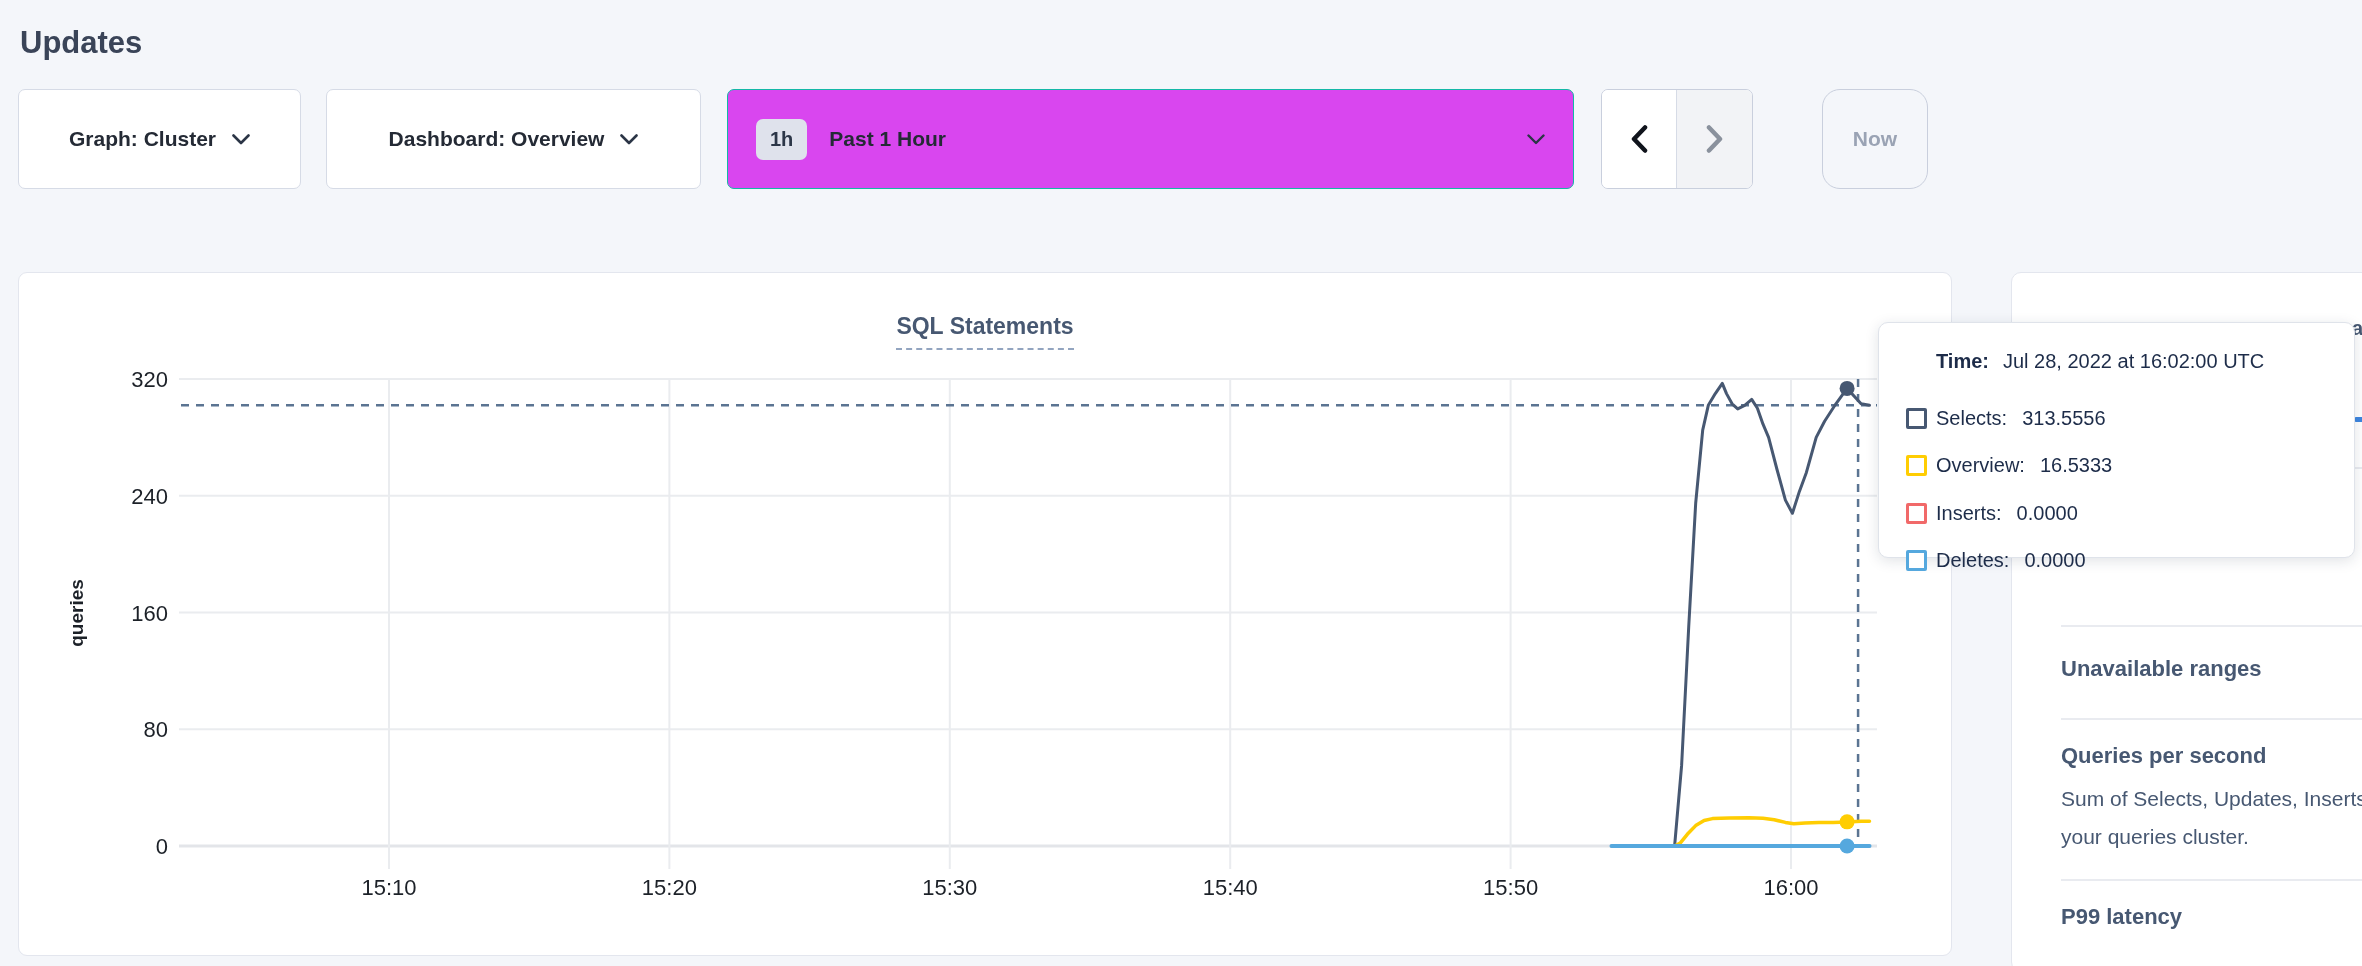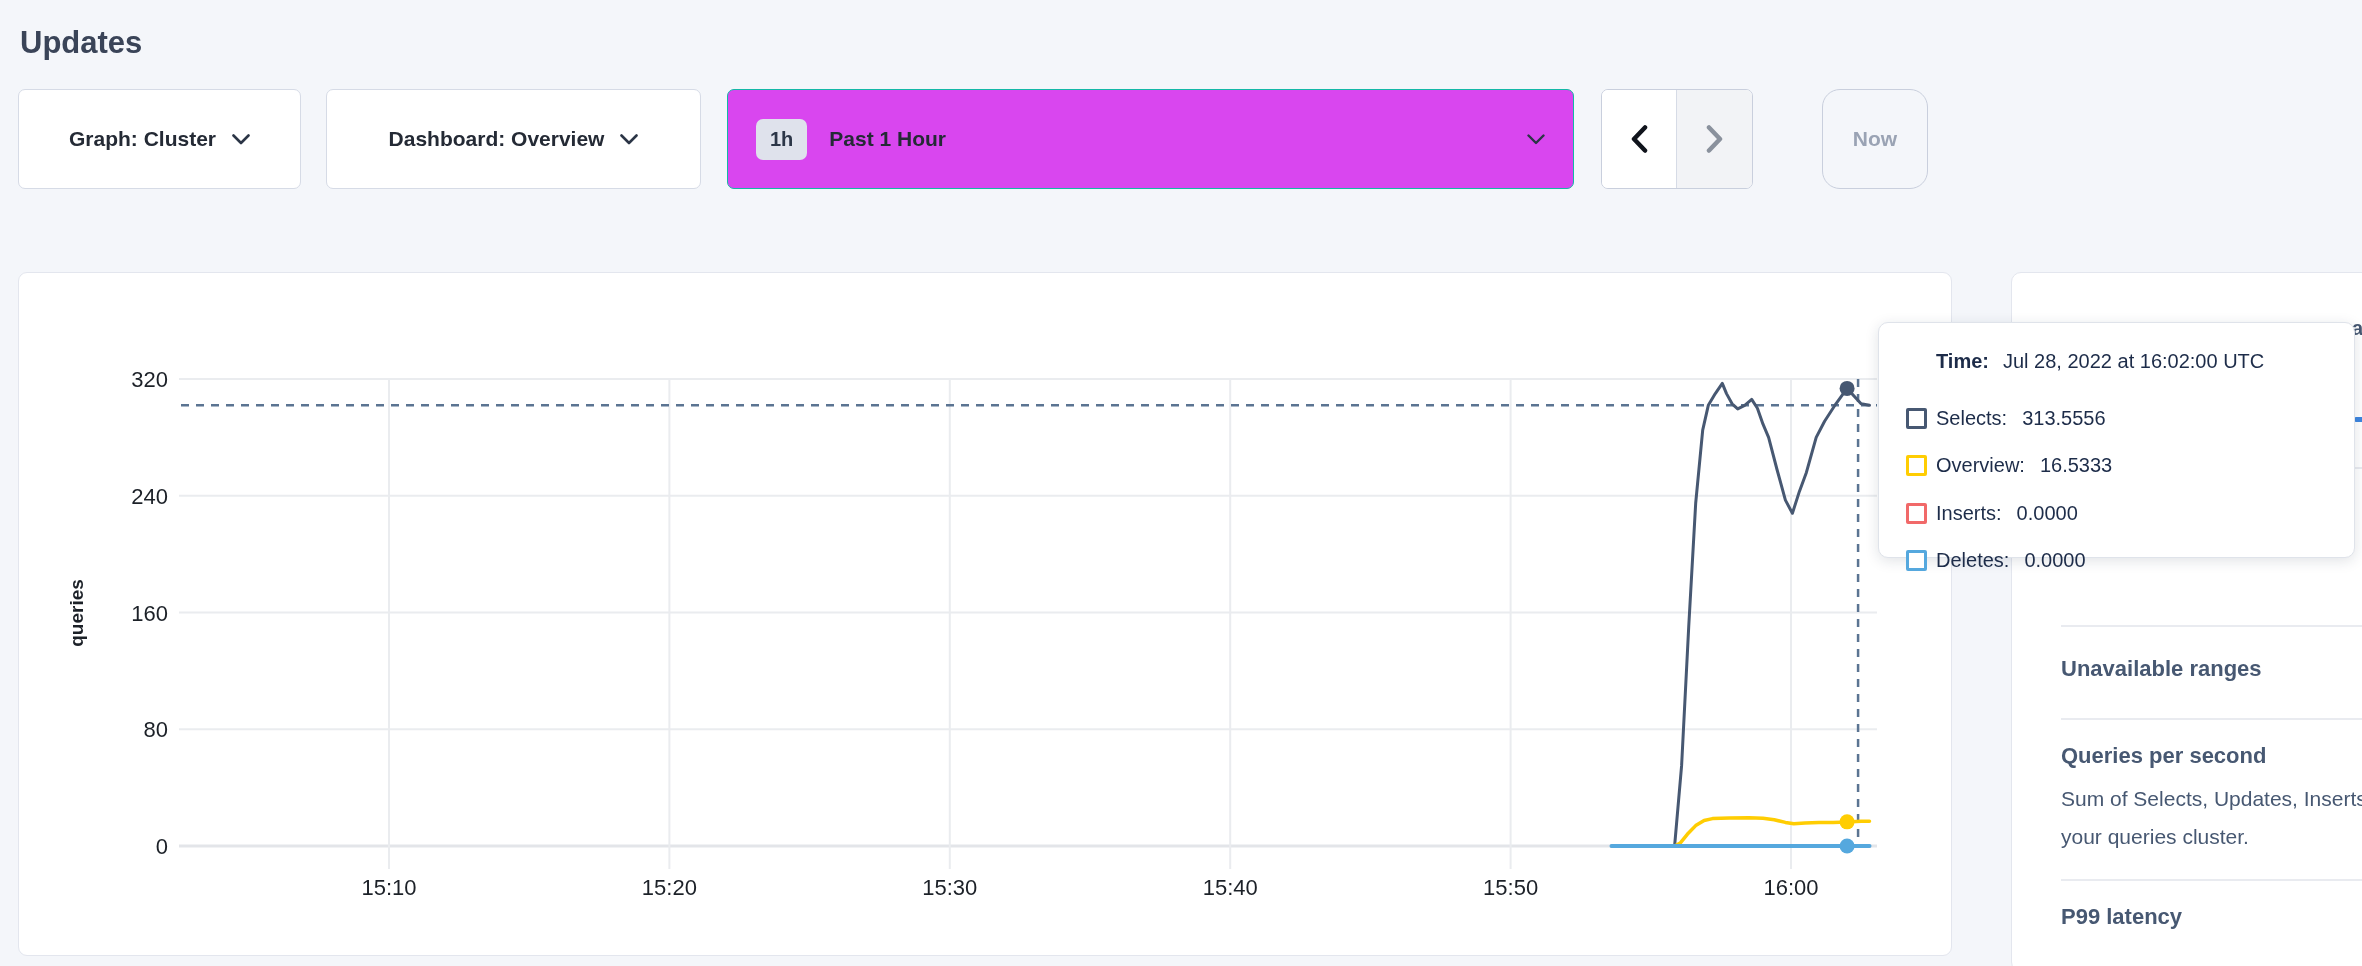--- a/index.html
+++ b/index.html
@@ -123,20 +123,23 @@
       <line x1="162" y1="132.26874999999995" x2="1858" y2="132.26874999999995" stroke="#5b7492" stroke-width="2.5" stroke-dasharray="8 7"></line>
       <line x1="1839.08" y1="106" x2="1839.08" y2="573" stroke="#5b7492" stroke-width="2.5" stroke-dasharray="8 7"></line>
       <polyline points="1655.6,573.0 1662.6,492.7 1669.7,354.1 1676.7,230.0 1683.7,157.1 1689.3,132.3 1696.3,120.6 1703.3,110.4 1707.5,120.6 1713.1,130.8 1718.7,135.9 1725.7,132.3 1732.7,126.4 1738.4,135.2 1744.0,151.2 1749.6,164.4 1758.0,196.5 1766.4,227.1 1773.4,240.3 1780.4,218.4 1787.4,199.4 1797.2,164.4 1805.6,148.3 1816.9,130.8 1828.1,115.4 1842.1,130.8 1850.5,132.3" fill="none" stroke="#475872" stroke-width="3" stroke-linejoin="round" stroke-linecap="round"></polyline>
       <polyline points="1655.6,573.0 1661.2,570.1 1668.3,561.3 1676.7,552.6 1685.1,547.5 1693.5,545.6 1710.3,545.0 1729.9,544.8 1744.0,545.3 1755.2,546.7 1766.4,549.4 1774.8,550.8 1786.0,549.9 1800.0,549.6 1814.1,549.4 1828.1,548.9 1842.1,548.2 1850.5,548.2" fill="none" stroke="#ffcd02" stroke-width="3.5" stroke-linejoin="round" stroke-linecap="round"></polyline>
       <polyline points="1592.5,573.0 1850.5,573.0" fill="none" stroke="#f16969" stroke-width="3" stroke-linejoin="round" stroke-linecap="round"></polyline>
       <polyline points="1592.5,573.0 1850.5,573.0" fill="none" stroke="#55a8de" stroke-width="4" stroke-linejoin="round" stroke-linecap="round"></polyline>
       <circle cx="1828.08" cy="115.40479624999995" r="7.5" fill="#475872"></circle>
       <circle cx="1828.08" cy="548.8717153125" r="7.5" fill="#ffcd02"></circle>
       <circle cx="1828.08" cy="573" r="7.5" fill="#55a8de"></circle>
     </svg>
+  <div class="chart-title-wrap">
+    <span class="chart-title">SQL Statements</span>
+  </div>
 </div>
 
 <div class="sidebar">
   <div class="sb-divider" style="top:194px"></div>
   <div class="sb-divider" style="top:352px"></div>
   <div class="sb-h" style="top:383px">Unavailable ranges</div>
   <div class="sb-divider" style="top:445px"></div>
   <div class="sb-h" style="top:470px">Queries per second</div>
   <div class="sb-p" style="top:514px">Sum of Selects, Updates, Inserts and Deletes per second across</div>
   <div class="sb-p" style="top:552px">your queries cluster.</div>

